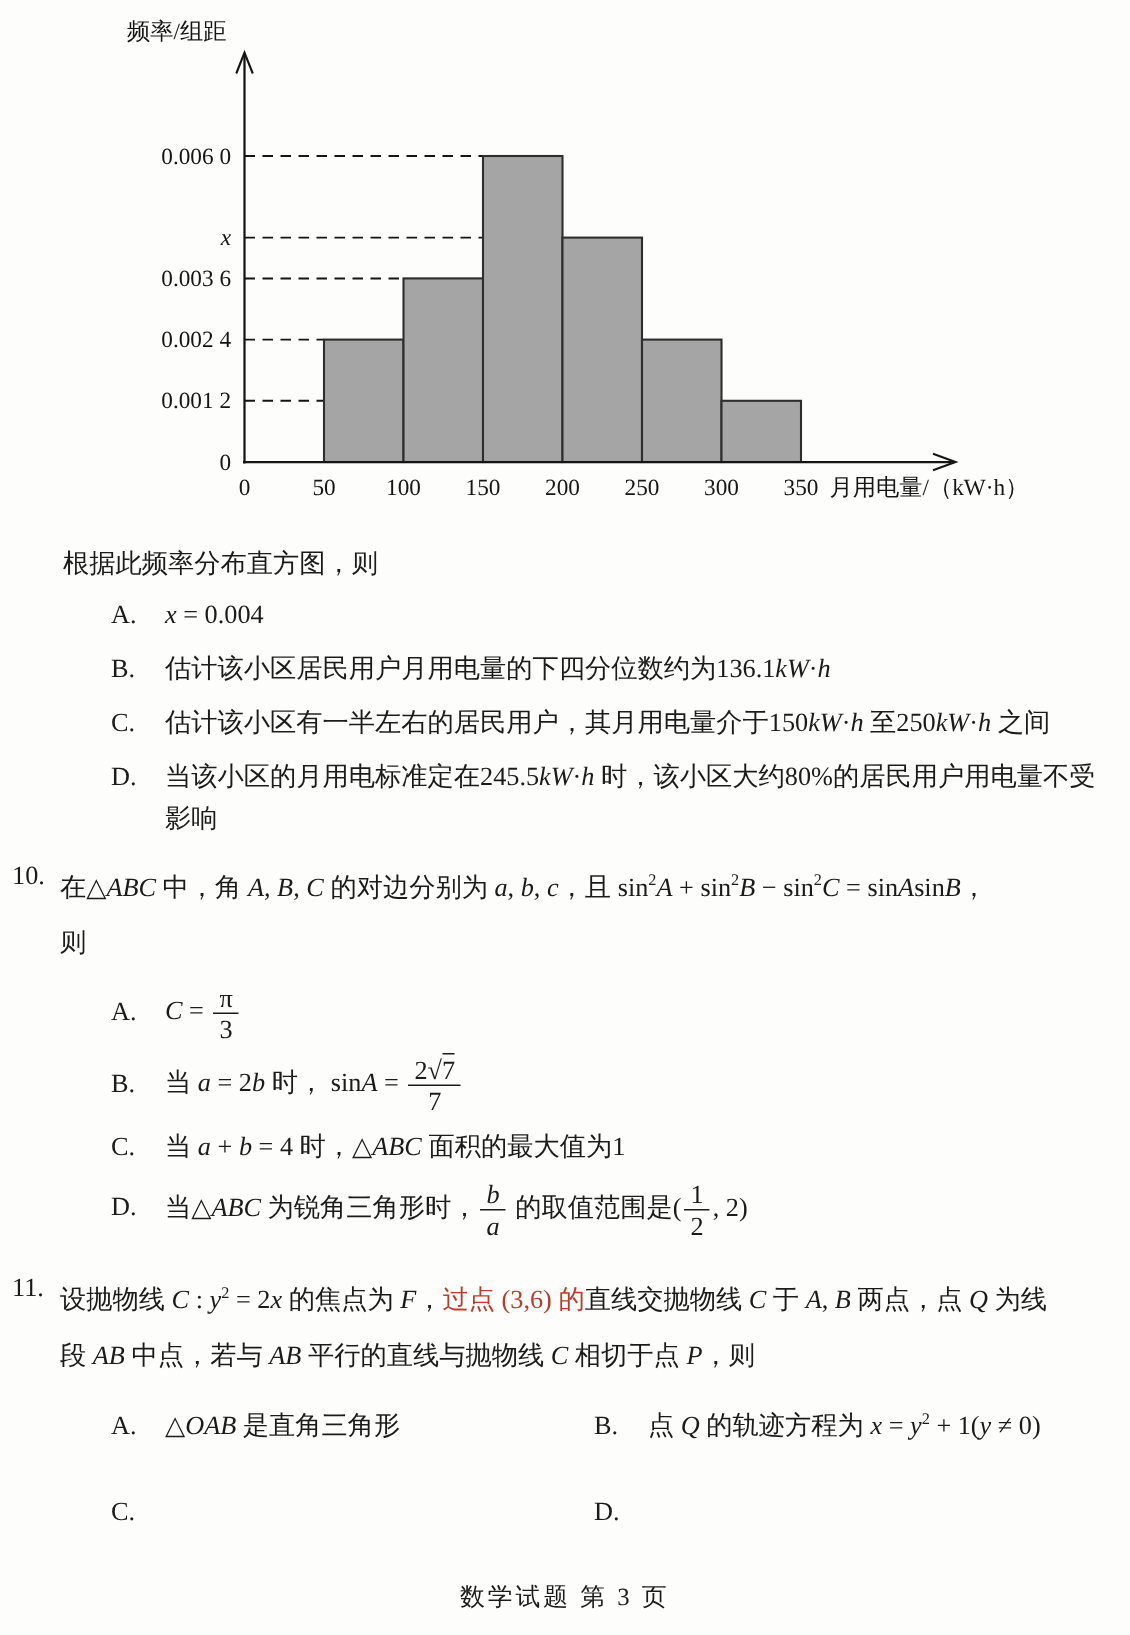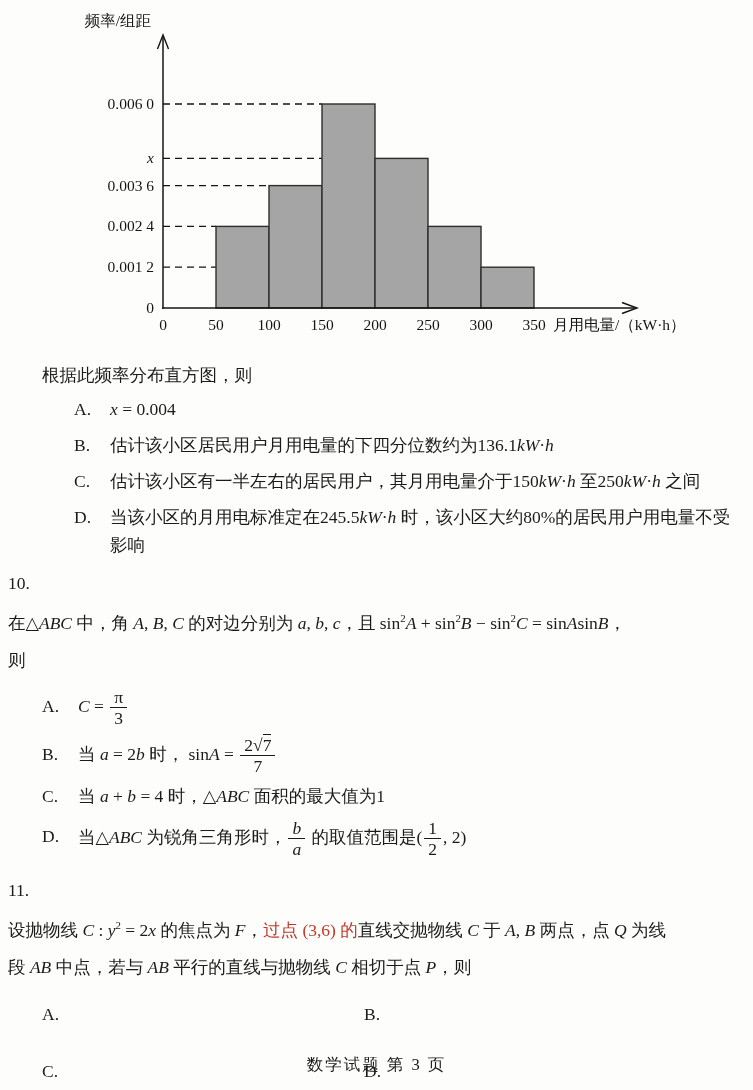--- a/index.html
+++ b/index.html
@@ -12,21 +12,21 @@
     color: #1b1b1b; font-size: 17.5px;
   }
   .sheet { position: relative; width: 753px; height: 1090px; overflow: hidden; }
   .chart-block { padding: 6px 0 0 48px; }
   svg text { font-family: "Liberation Serif", "DejaVu Serif", serif; fill: #151515; }
   .q9-stem { margin: 4px 0 0 42px; }
   .options { margin-left: 74px; margin-top: 6px; }
   .option { display: flex; align-items: baseline; margin: 9px 0; line-height: 1.55; }
   .opt-label { flex: 0 0 36px; }
   .opt-text { flex: 1; }
-  .question { display: flex; margin: 14px 0 0 8px; flex-direction: column; }
+  .question { display: flex; margin: 14px 0 0 8px; }
   .q-num { flex: 0 0 32px; }
   .q-body { flex: 1; }
   .q-stem { line-height: 2.15; }
   .q-body .options { margin-left: 34px; margin-top: 2px; }
   .q10-options .option { margin: 7px 0; }
   .options-grid { display: grid; grid-template-columns: 322px 1fr; row-gap: 30px; margin: 14px 0 0 34px; }
   .options-grid .option { margin: 0; }
   sup { font-size: 0.62em; }
   .frac { display: inline-flex; flex-direction: column; align-items: center; vertical-align: middle; margin: 0 2px; line-height: 1.15; }
   .frac > span { display: block; padding: 0 4px; text-align: center; }
@@ -135,23 +135,25 @@
     </div>
   </div>
 
   <div class="question">
     <span class="q-num">11.</span>
     <div class="q-body">
       <div class="q-stem">设抛物线 <i>C</i> : <i>y</i><sup>2</sup> = 2<i>x</i> 的焦点为 <i>F</i>，<span class="red">过点 (3,6) 的</span>直线交抛物线 <i>C</i> 于 <i>A</i>, <i>B</i> 两点，点 <i>Q</i> 为线<br>段 <i>AB</i> 中点，若与 <i>AB</i> 平行的直线与抛物线 <i>C</i> 相切于点 <i>P</i>，则</div>
       <div class="options-grid">
         <div class="option">
           <span class="opt-label">A.</span>
+          <span class="opt-text">△<i>OAB</i> 是直角三角形</span>
         </div>
         <div class="option">
           <span class="opt-label">B.</span>
+          <span class="opt-text">点 <i>Q</i> 的轨迹方程为 <i>x</i> = <i>y</i><sup>2</sup> + 1(<i>y</i> ≠ 0)</span>
         </div>
         <div class="option">
           <span class="opt-label">C.</span>
         </div>
         <div class="option">
           <span class="opt-label">D.</span>
         </div>
       </div>
     </div>
   </div>

